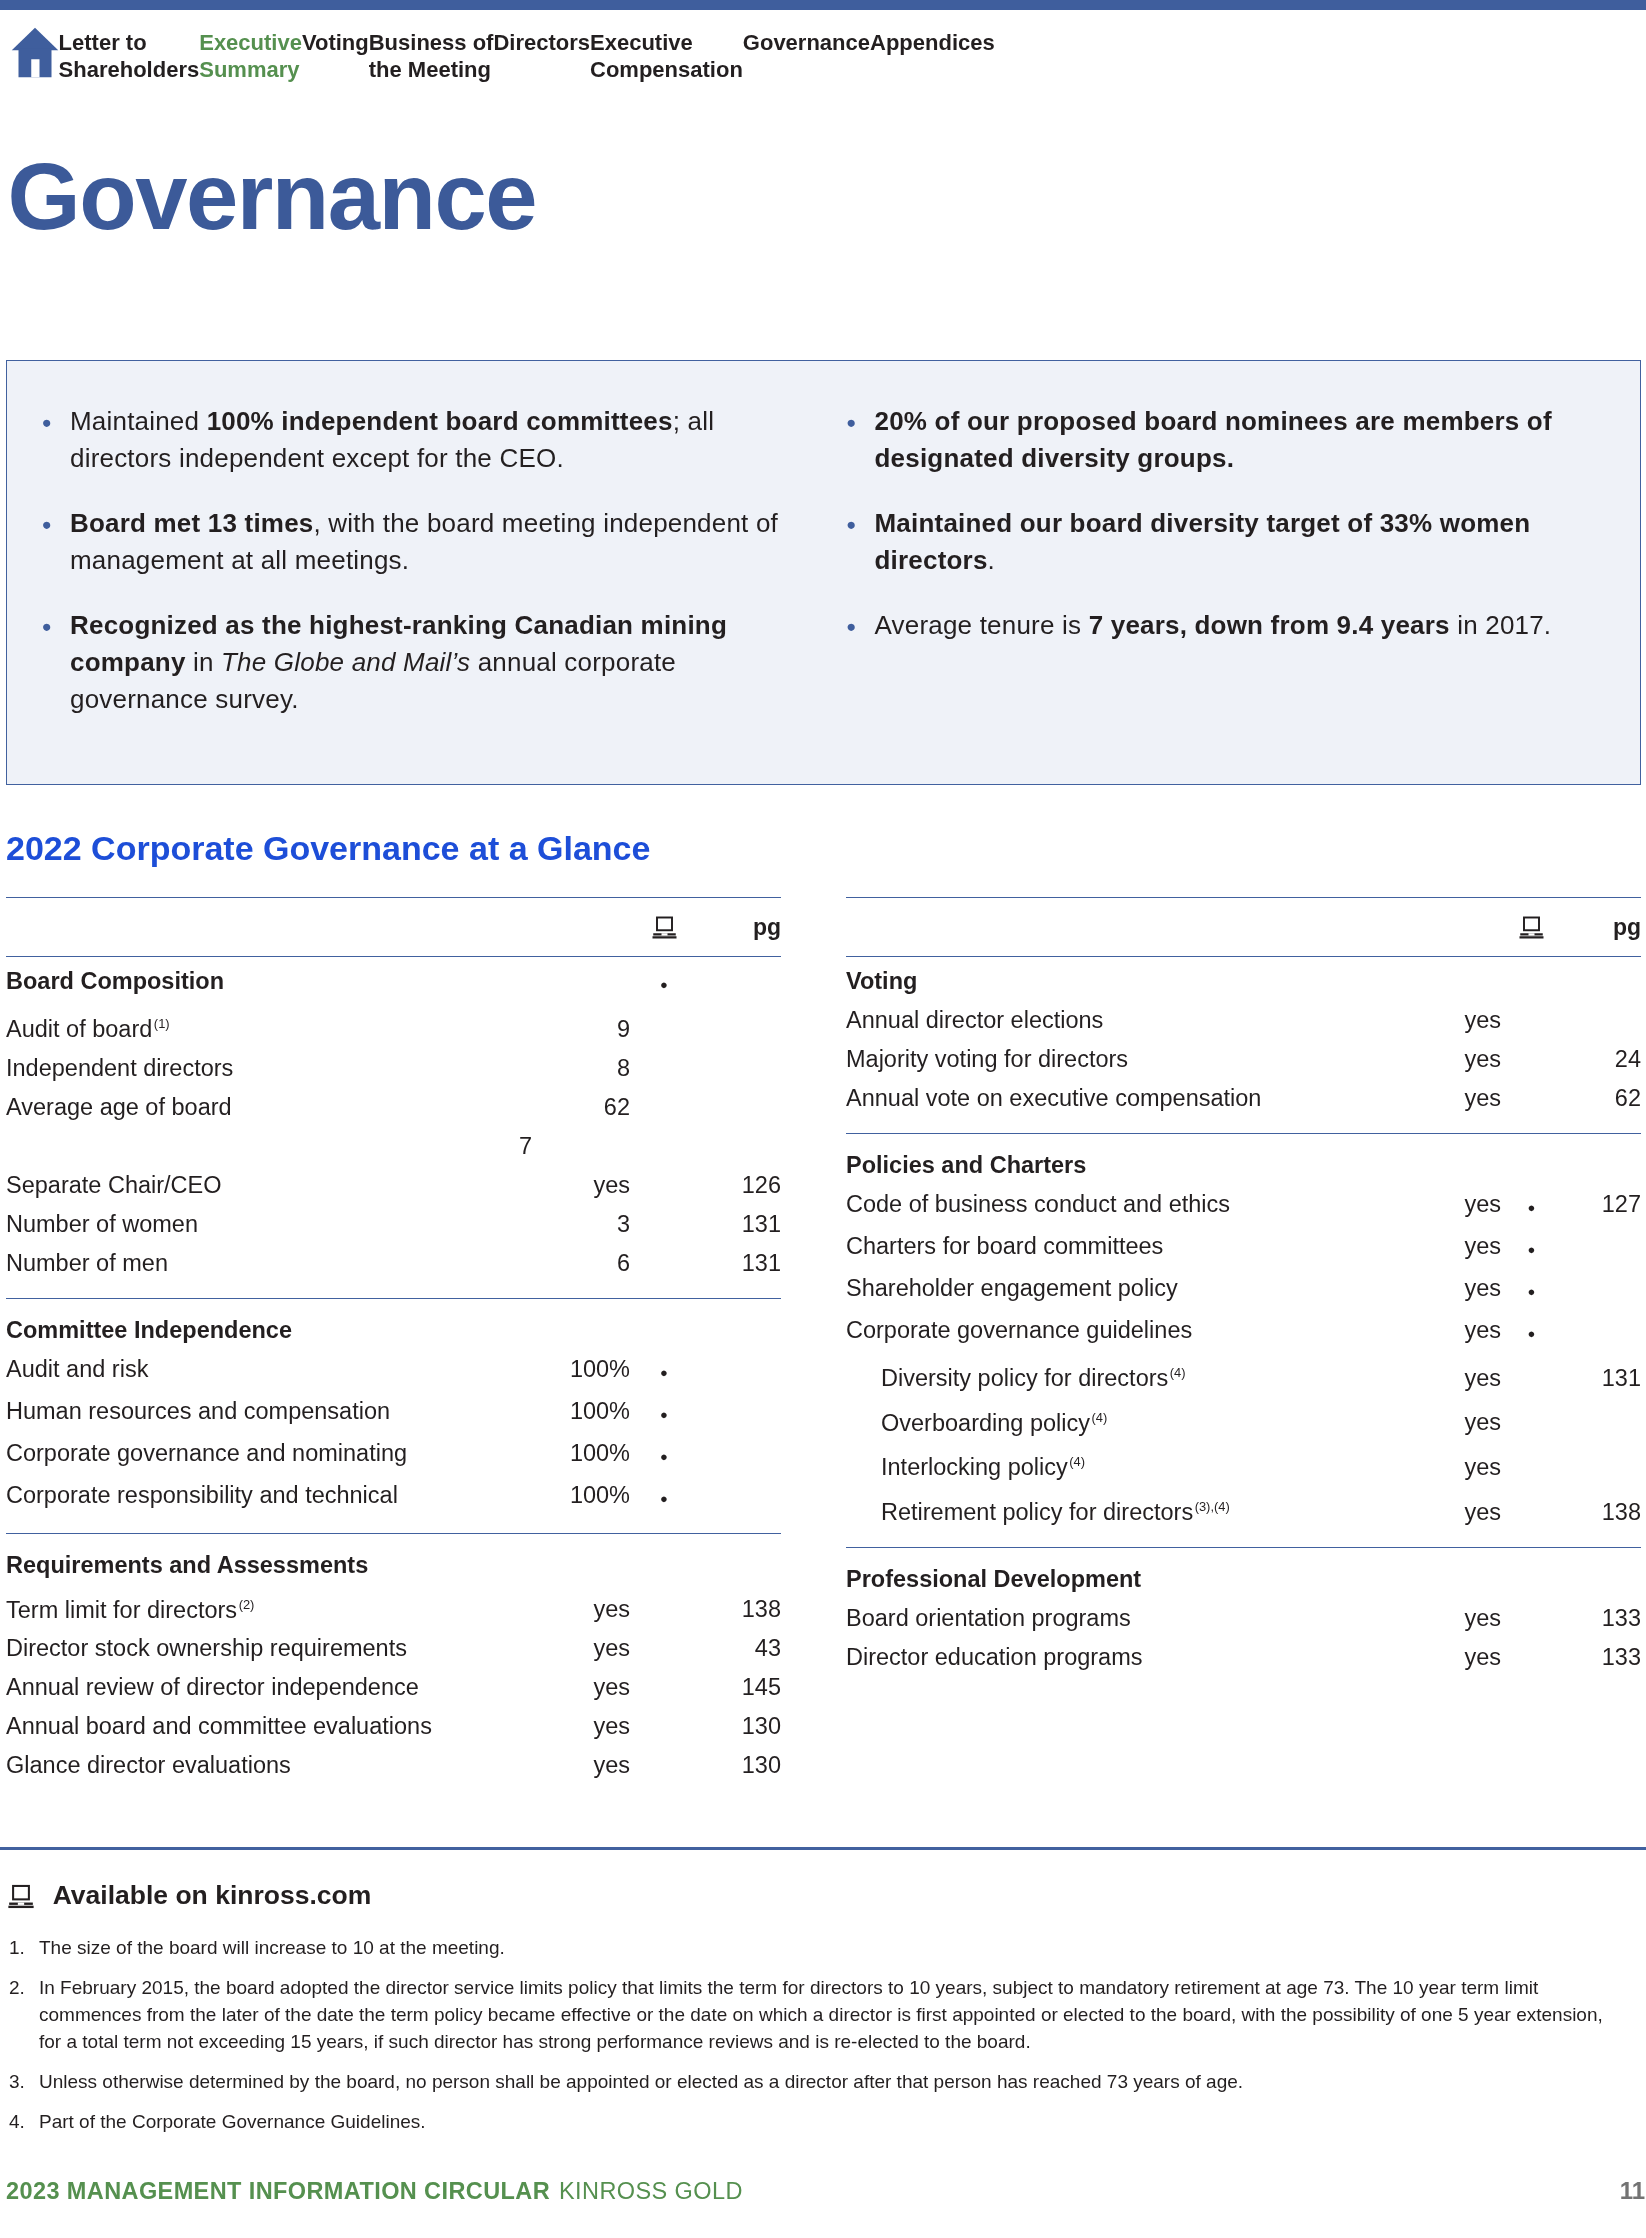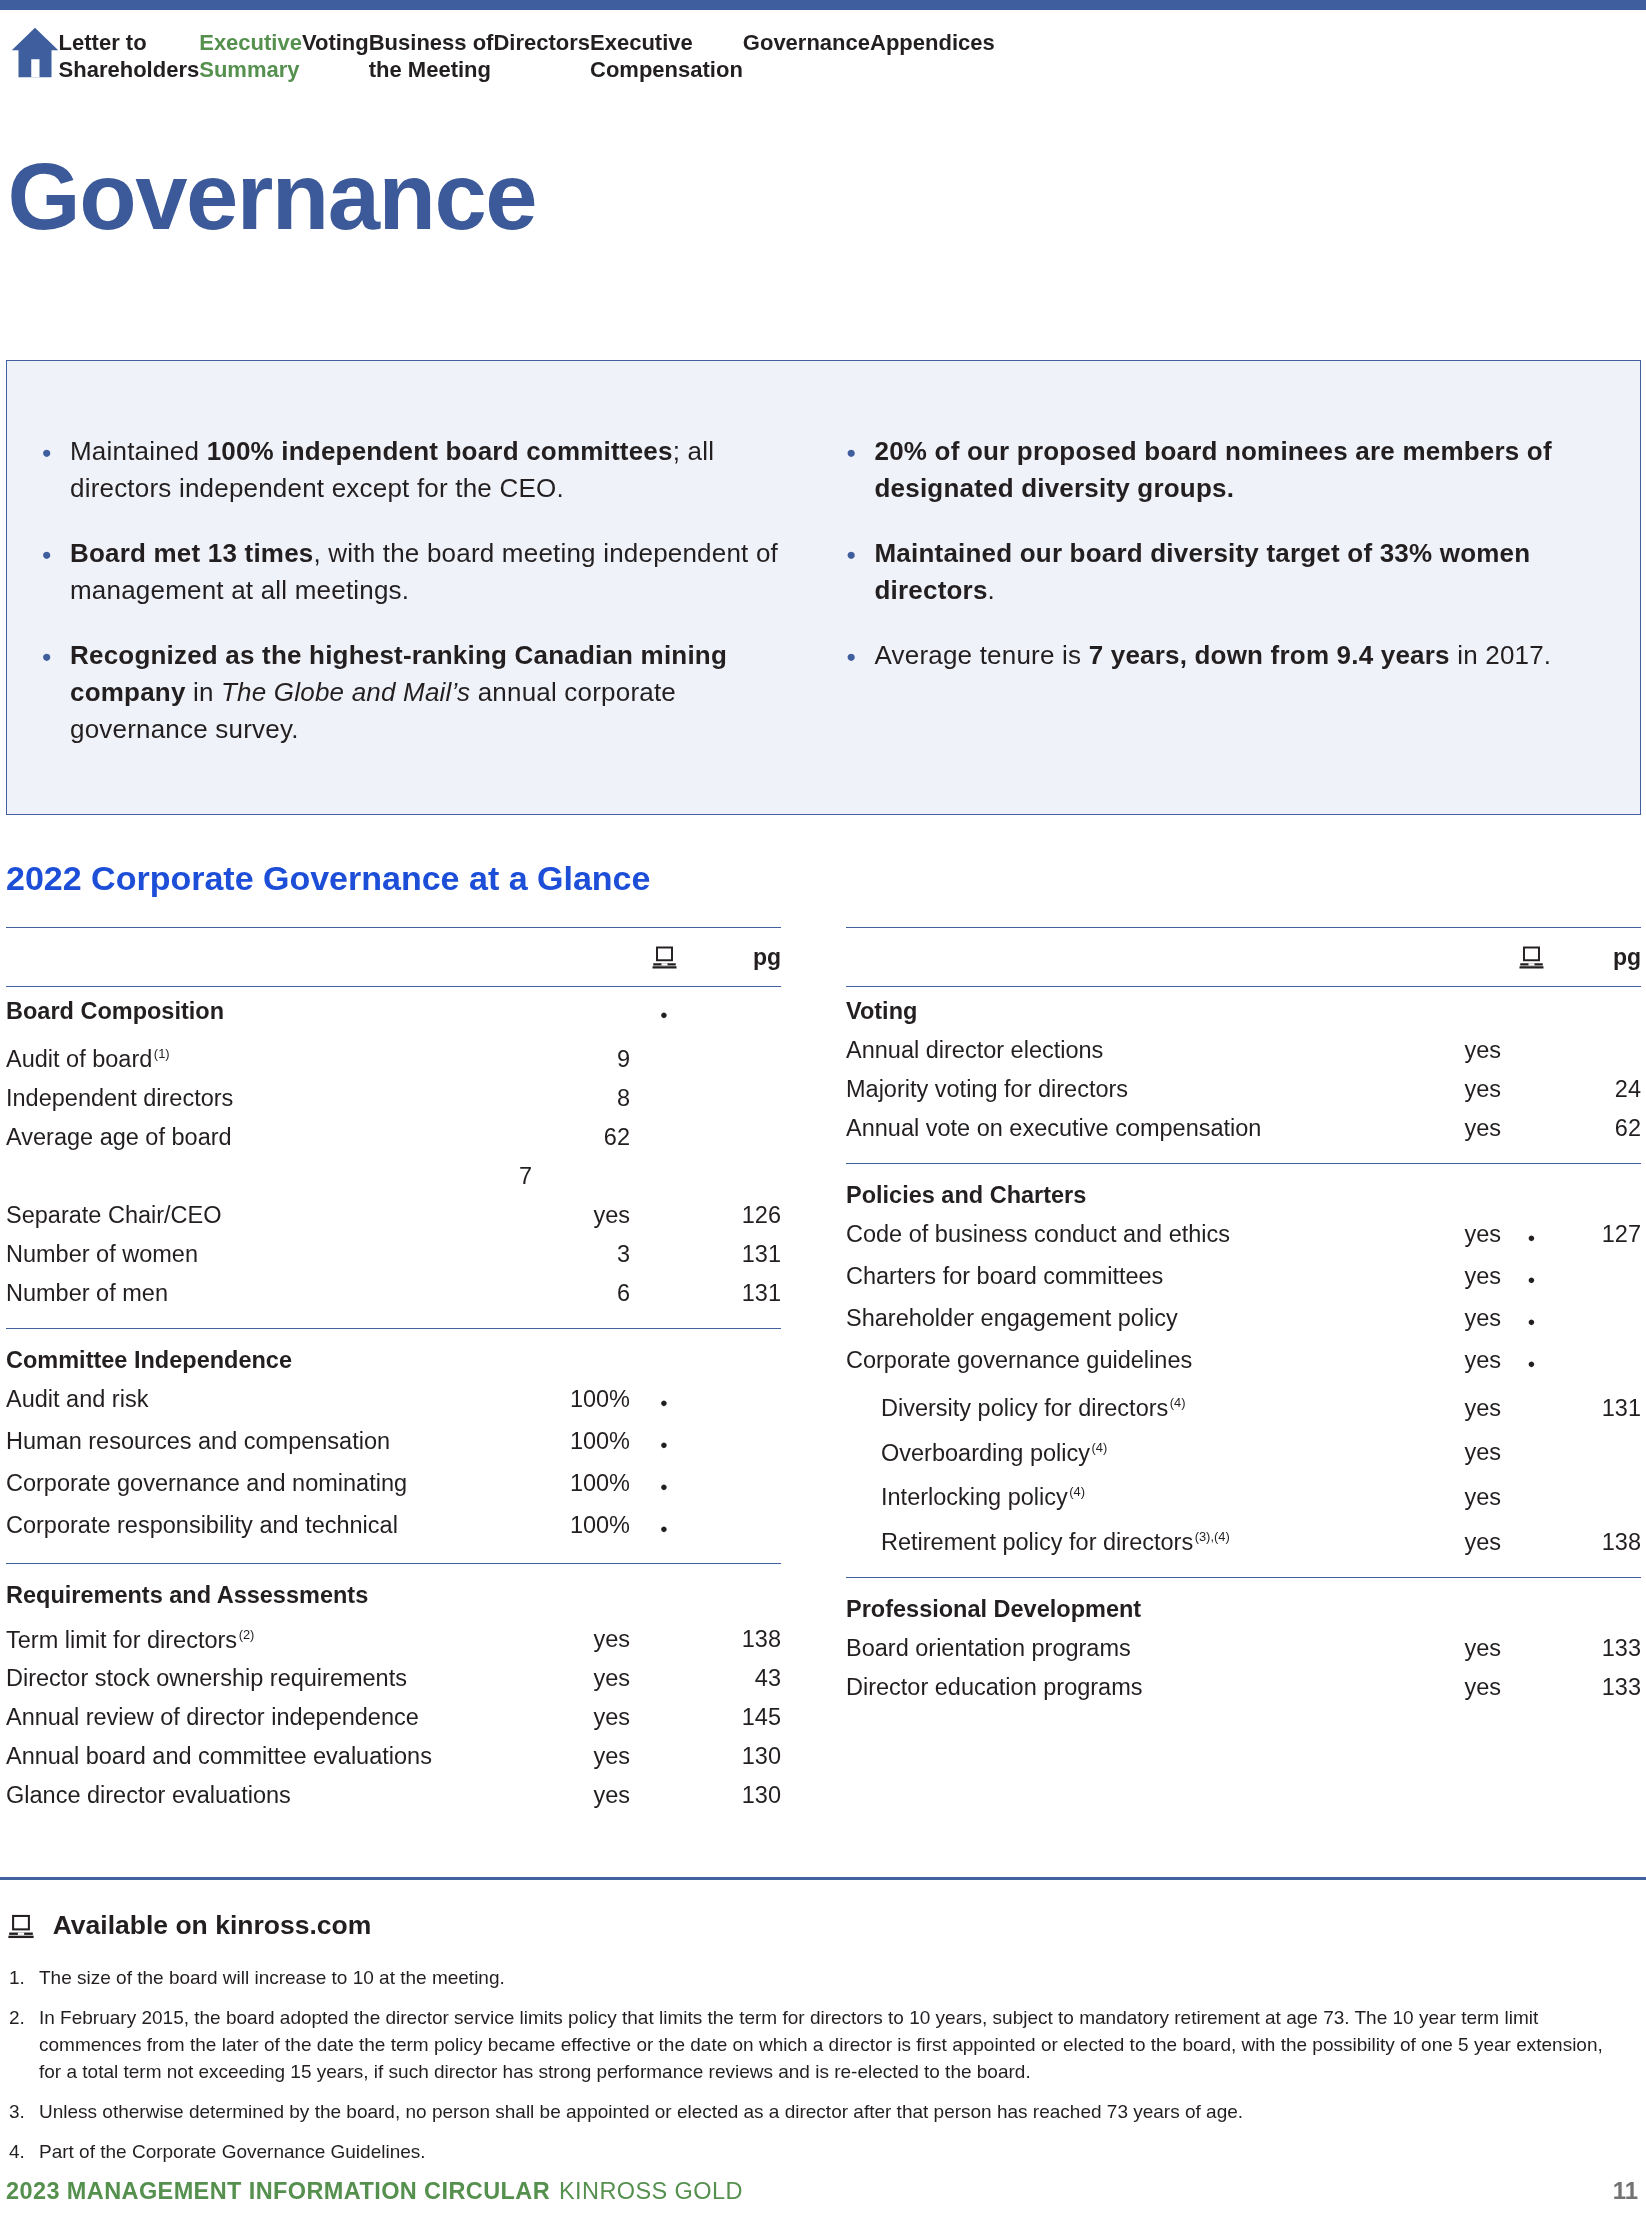--- a/index.html
+++ b/index.html
@@ -26,21 +26,21 @@
   h1.pagetitle {
     margin:65px 0 0 7.6px; color:#3c5a99; font-size:94px; line-height:1.04;
     font-weight:700; letter-spacing:-1.5px;
   }
 
   
   .highlights {
     margin:114px 6px 0 6px; background:#eff2f8; border:1.5px solid #41619f;
     display:flex; padding:42px 30px 38px 30px; min-height:405px;
   }
-  .hl-col { width:50%; padding-right:45px;margin-top:30px; }
+  .hl-col { width:50%; padding-right:45px; }
   .hl-col.right { padding-left:18px; padding-right:15px; }
   .hl-col ul { list-style:none; }
   .hl-col li {
     position:relative; padding-left:33px; font-size:26px; line-height:37px;
     margin-bottom:28px; letter-spacing:0.2px;
   }
   .hl-col li::before {
     content:"●"; position:absolute; left:4.5px; top:0.8px;
     color:#3f5e9d; font-size:16.7px;
   }
@@ -83,21 +83,21 @@
   .available {
     margin:30px 0 0 6px; display:flex; align-items:center; gap:16.7px;
     font-size:26.5px; font-weight:700;
   }
   .footnotes { margin:23px 23px 0 6px; }
   .fn { position:relative; padding-left:33px; font-size:19px; line-height:27px; margin-bottom:13px; }
   .fn-num { position:absolute; left:3px; top:0; }
 
   
   footer {
-    position:absolute; left:6px; right:9px; top:2177px;
+    position:absolute; left:6px; right:2px; top:2177px;
     display:flex; justify-content:space-between; align-items:baseline;
   }
   .footer-left { font-size:23.5px; font-weight:700; color:#55904f; letter-spacing:0.4px; }
   .footer-left .co { font-weight:400; margin-left:9px; }
   .pageno { font-size:24px; font-weight:700; color:#737373; }
 </style>
 </head>
 <body>
 
 <div class="topbar"></div>

